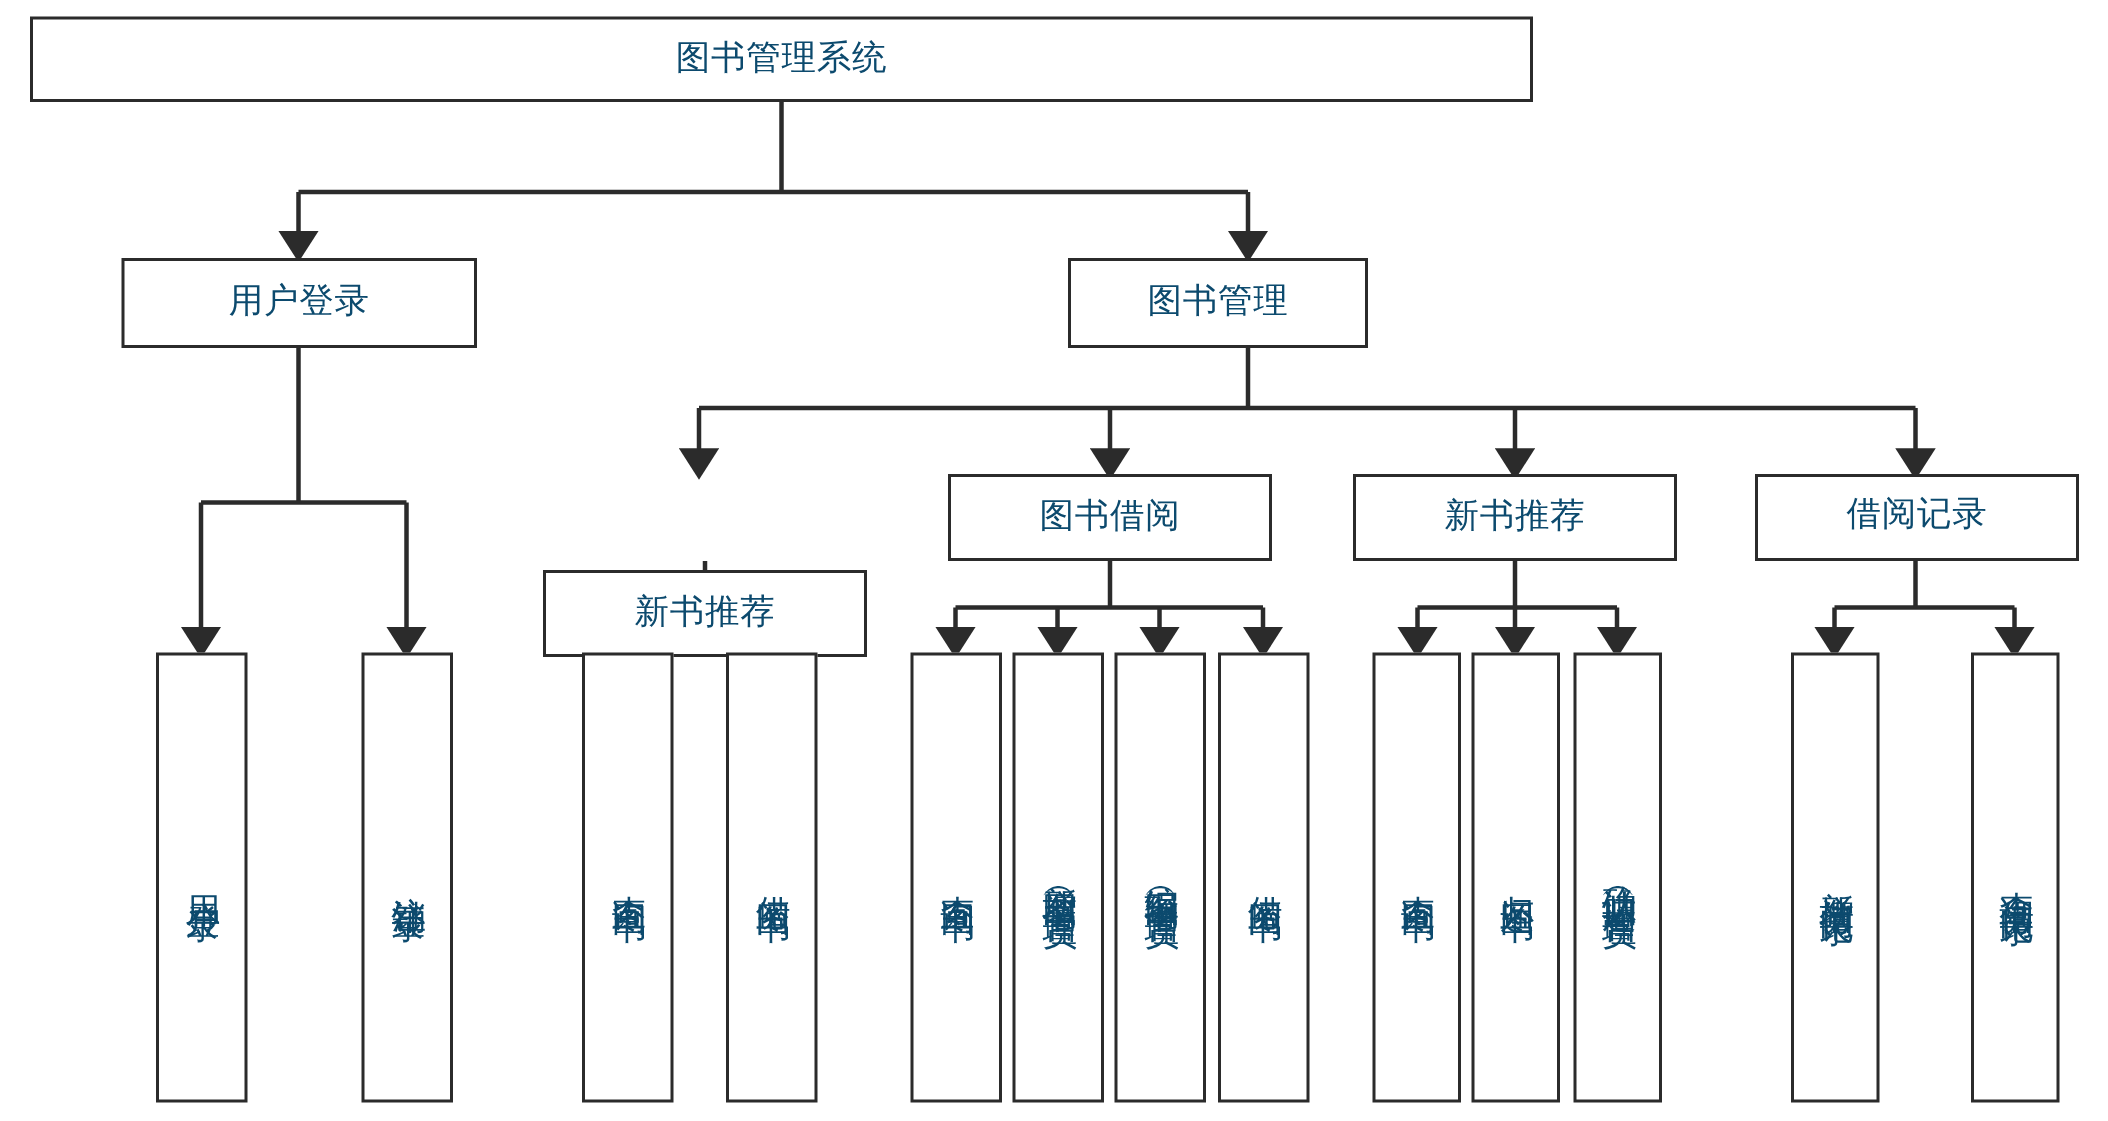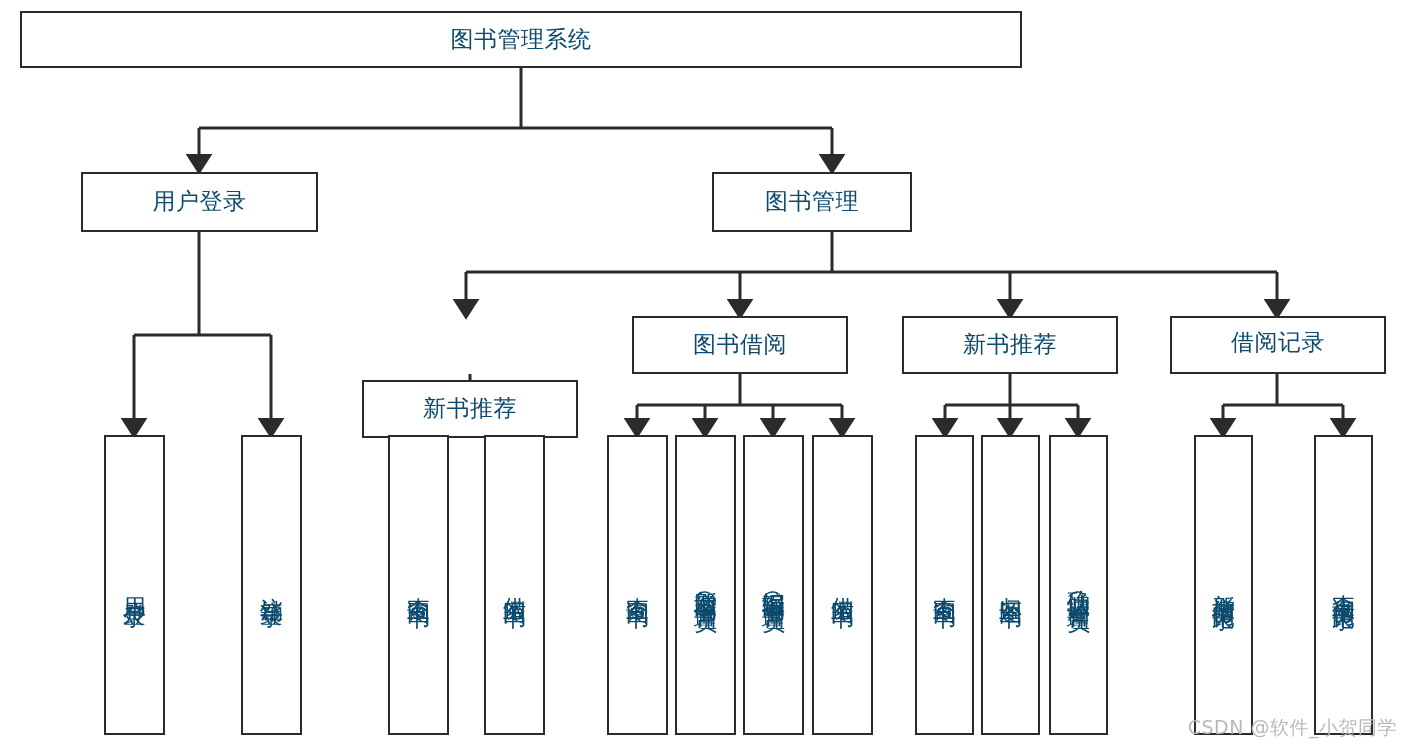--- a/index.html
+++ b/index.html
@@ -181,15 +181,14 @@
     <span class="node-label">确认归还（管理员）</span>
   </div>
 
   <div class="node vertical" style="left:1194px; top:435px; width:59px; height:300px;">
     <span class="node-label">新增借阅记录</span>
   </div>
   <div class="node vertical" style="left:1314px; top:435px; width:59px; height:300px;">
     <span class="node-label">查询借阅记录</span>
   </div>
 
-  <div class="watermark">CSDN @软件_小贺同学</div>
 
 </div>
 
 </body></html>

